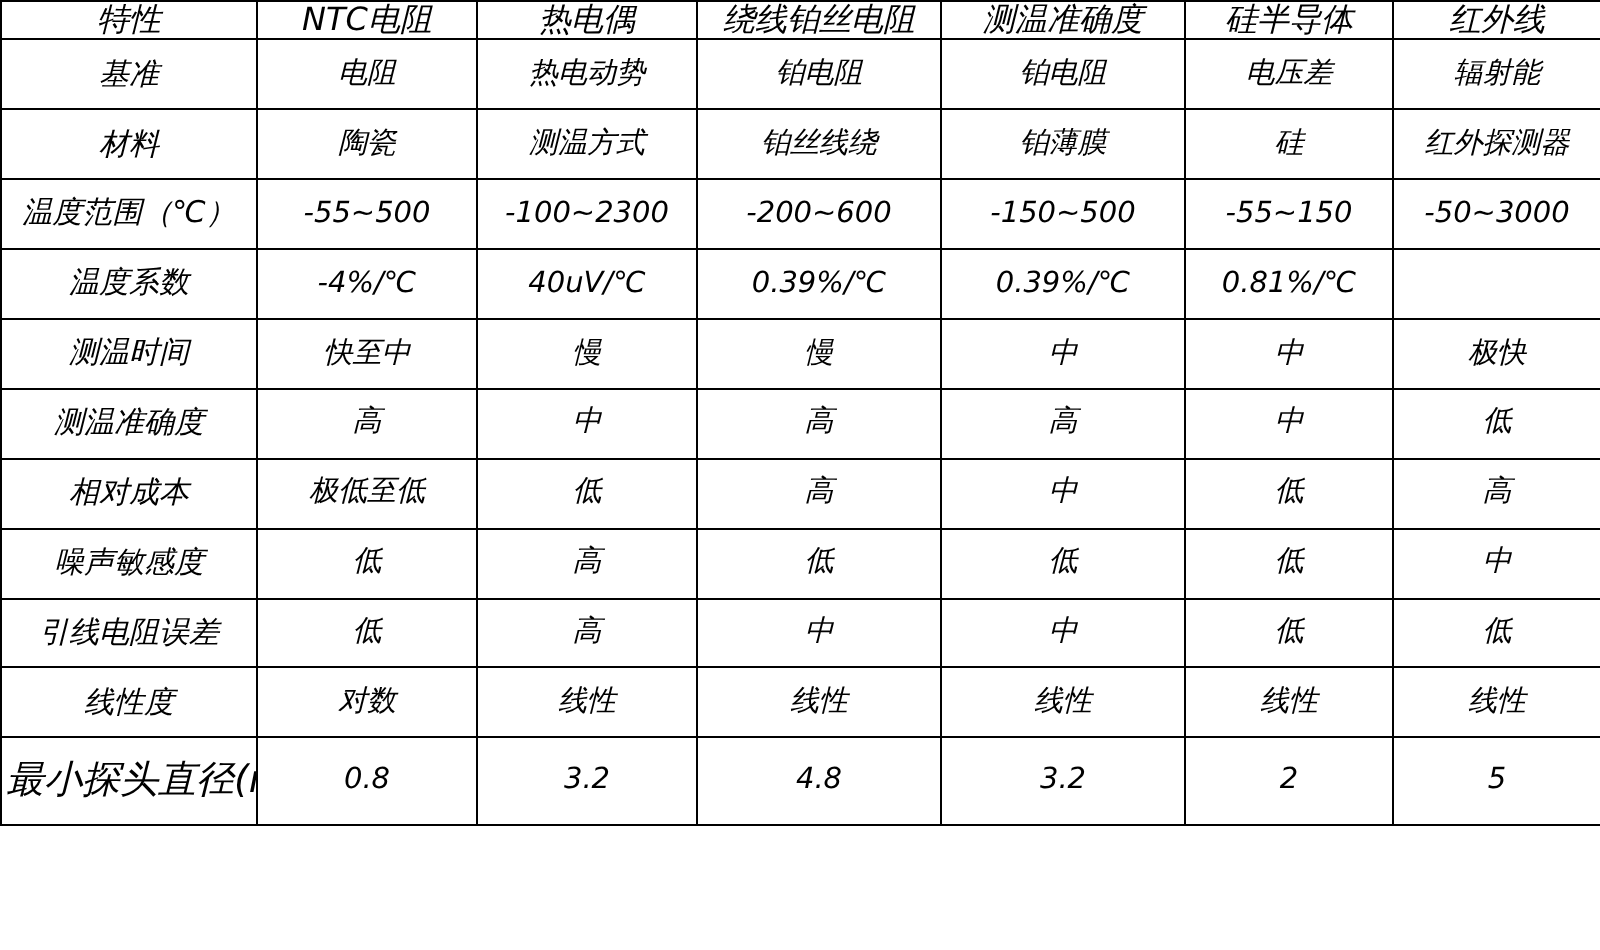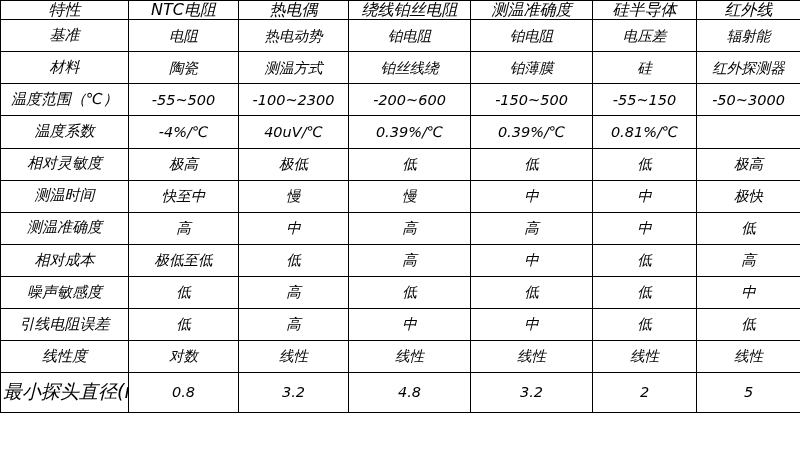--- a/index.html
+++ b/index.html
@@ -110,29 +110,20 @@
     <tr>
       <td class="rowhead">温度系数</td>
       <td>-4%/℃</td>
       <td>40uV/℃</td>
       <td>0.39%/℃</td>
       <td>0.39%/℃</td>
       <td>0.81%/℃</td>
       <td></td>
     </tr>
     <tr>
-      <td class="rowhead">相对灵敏度</td>
-      <td>极高</td>
-      <td>极低</td>
-      <td>低</td>
-      <td>低</td>
-      <td>低</td>
-      <td>极高</td>
-    </tr>
-    <tr>
       <td class="rowhead">测温时间</td>
       <td>快至中</td>
       <td>慢</td>
       <td>慢</td>
       <td>中</td>
       <td>中</td>
       <td>极快</td>
     </tr>
     <tr>
       <td class="rowhead">测温准确度</td>

